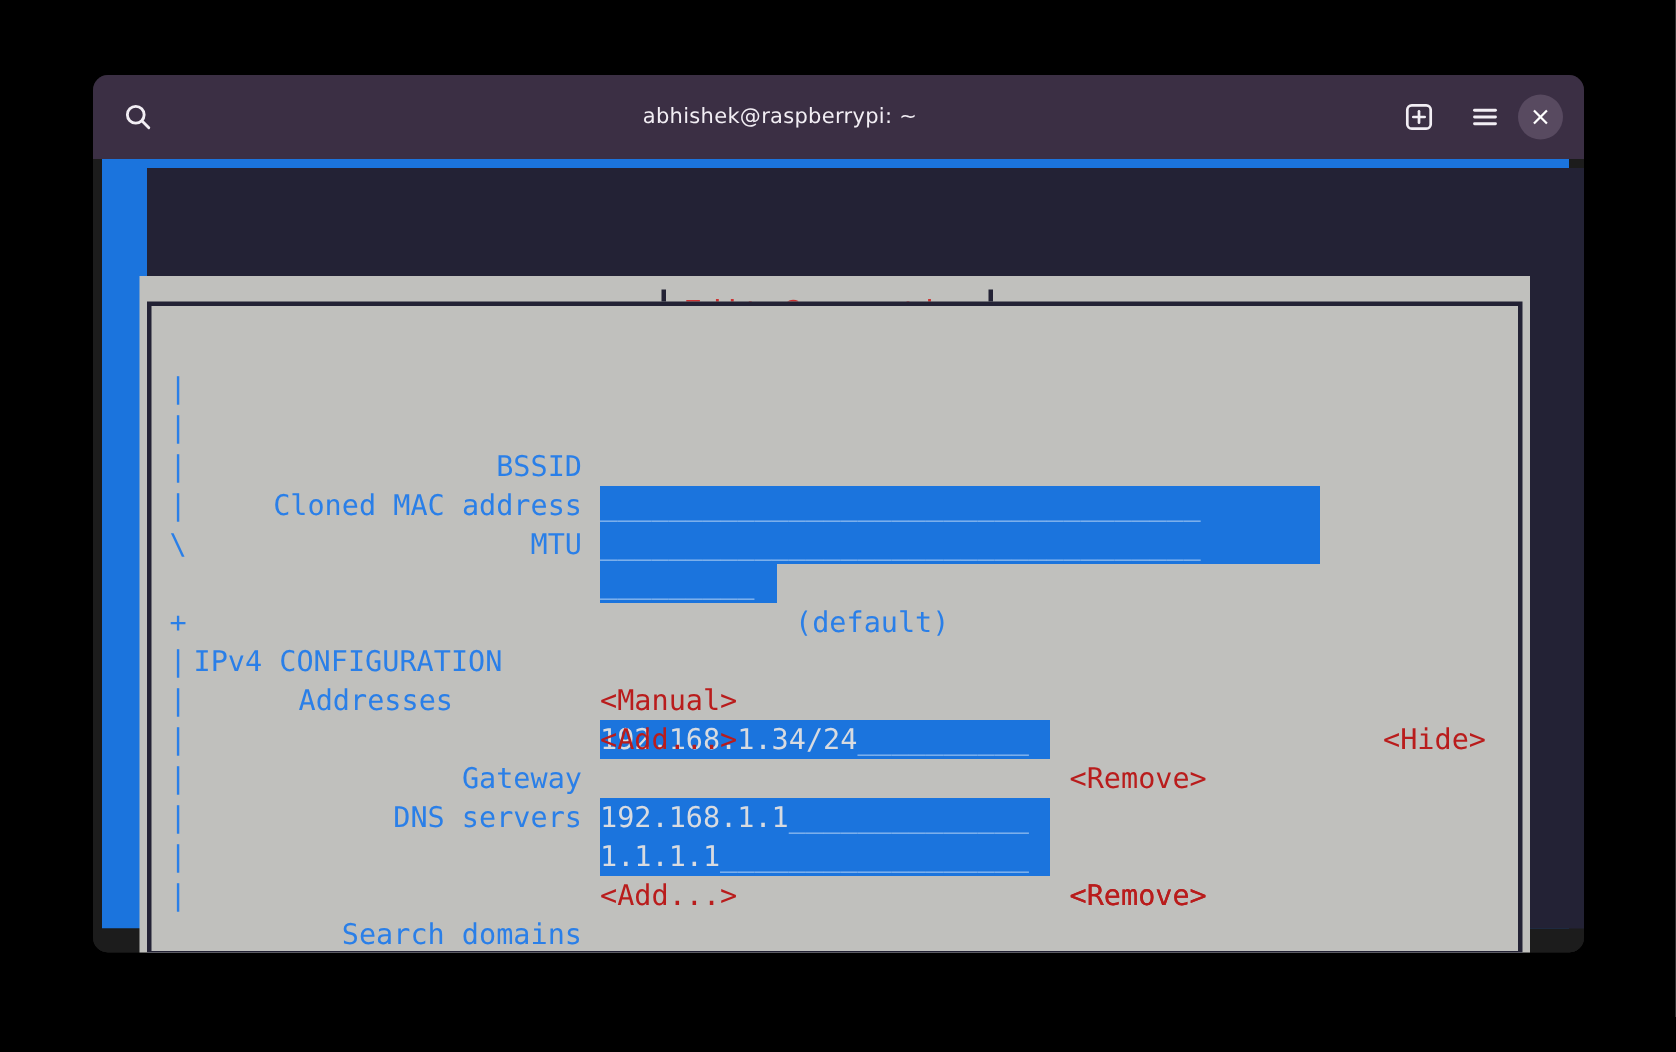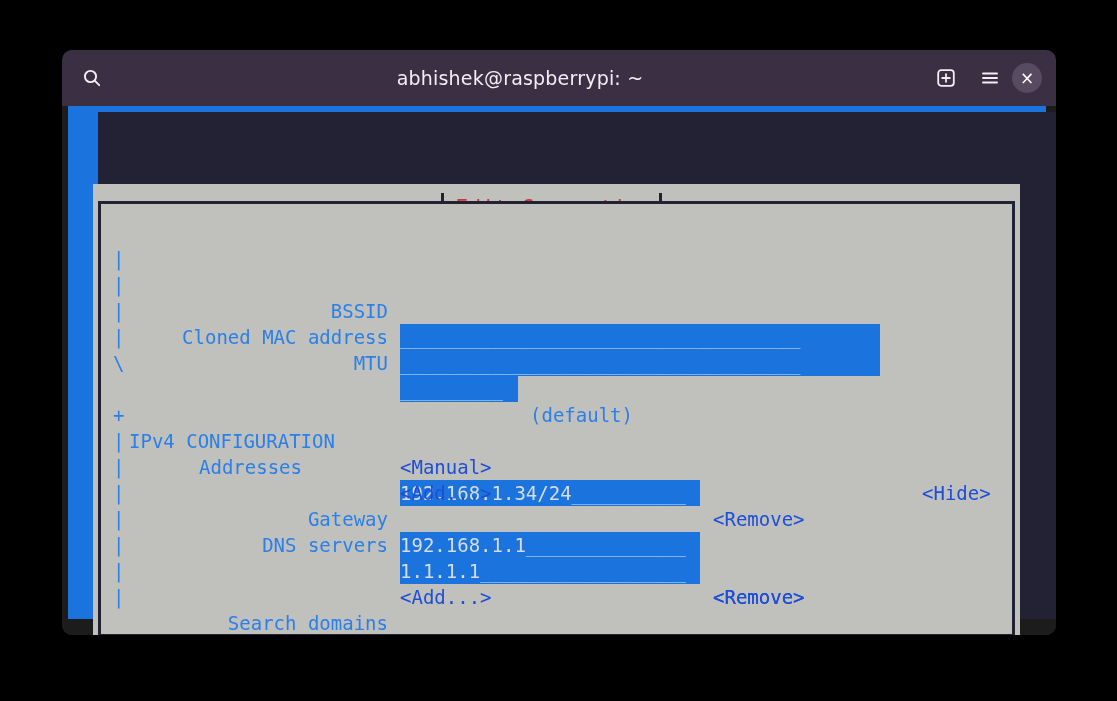--- a/index.html
+++ b/index.html
@@ -33,21 +33,21 @@
   #search-icon-btn {
     width: 44px; height: 44px;
     margin-left: 8px;
     display: flex; align-items: center; justify-content: center;
   }
   #titlebar-title {
     flex: 1;
     text-align: center;
     color: #f2eef4;
     font-family: "DejaVu Sans", sans-serif;
-    font-size: 19px;
+    font-size: 14px;
     letter-spacing: 0.2px;
     white-space: nowrap;
   }
   .tb-btn {
     width: 40px; height: 40px;
     display: flex; align-items: center; justify-content: center;
     flex: 0 0 auto;
   }
   #close-button {
     width: 30px; height: 30px;
@@ -144,21 +144,21 @@
     position: absolute;
     left: 0;
     height: 26px;
     width: 880px;
     font-size: 19px;
     line-height: 26px;
     white-space: pre;
   }
   .tree { position: absolute; left: 8px; color: #2a7fe8; }
   .lbl  { position: absolute; color: #2a7fe8; text-align: right; }
-  .plain{ position: absolute; color: #1d4ed8; }
+  .plain{ position: absolute; color: #b91c1c; }
   .blue-note { position: absolute; color: #2a7fe8; }
 
   .field {
     position: absolute;
     background: #1b74dd;
     color: #d8dbe0;
     height: 26px;
     line-height: 26px;
     padding: 0;
     white-space: pre;

